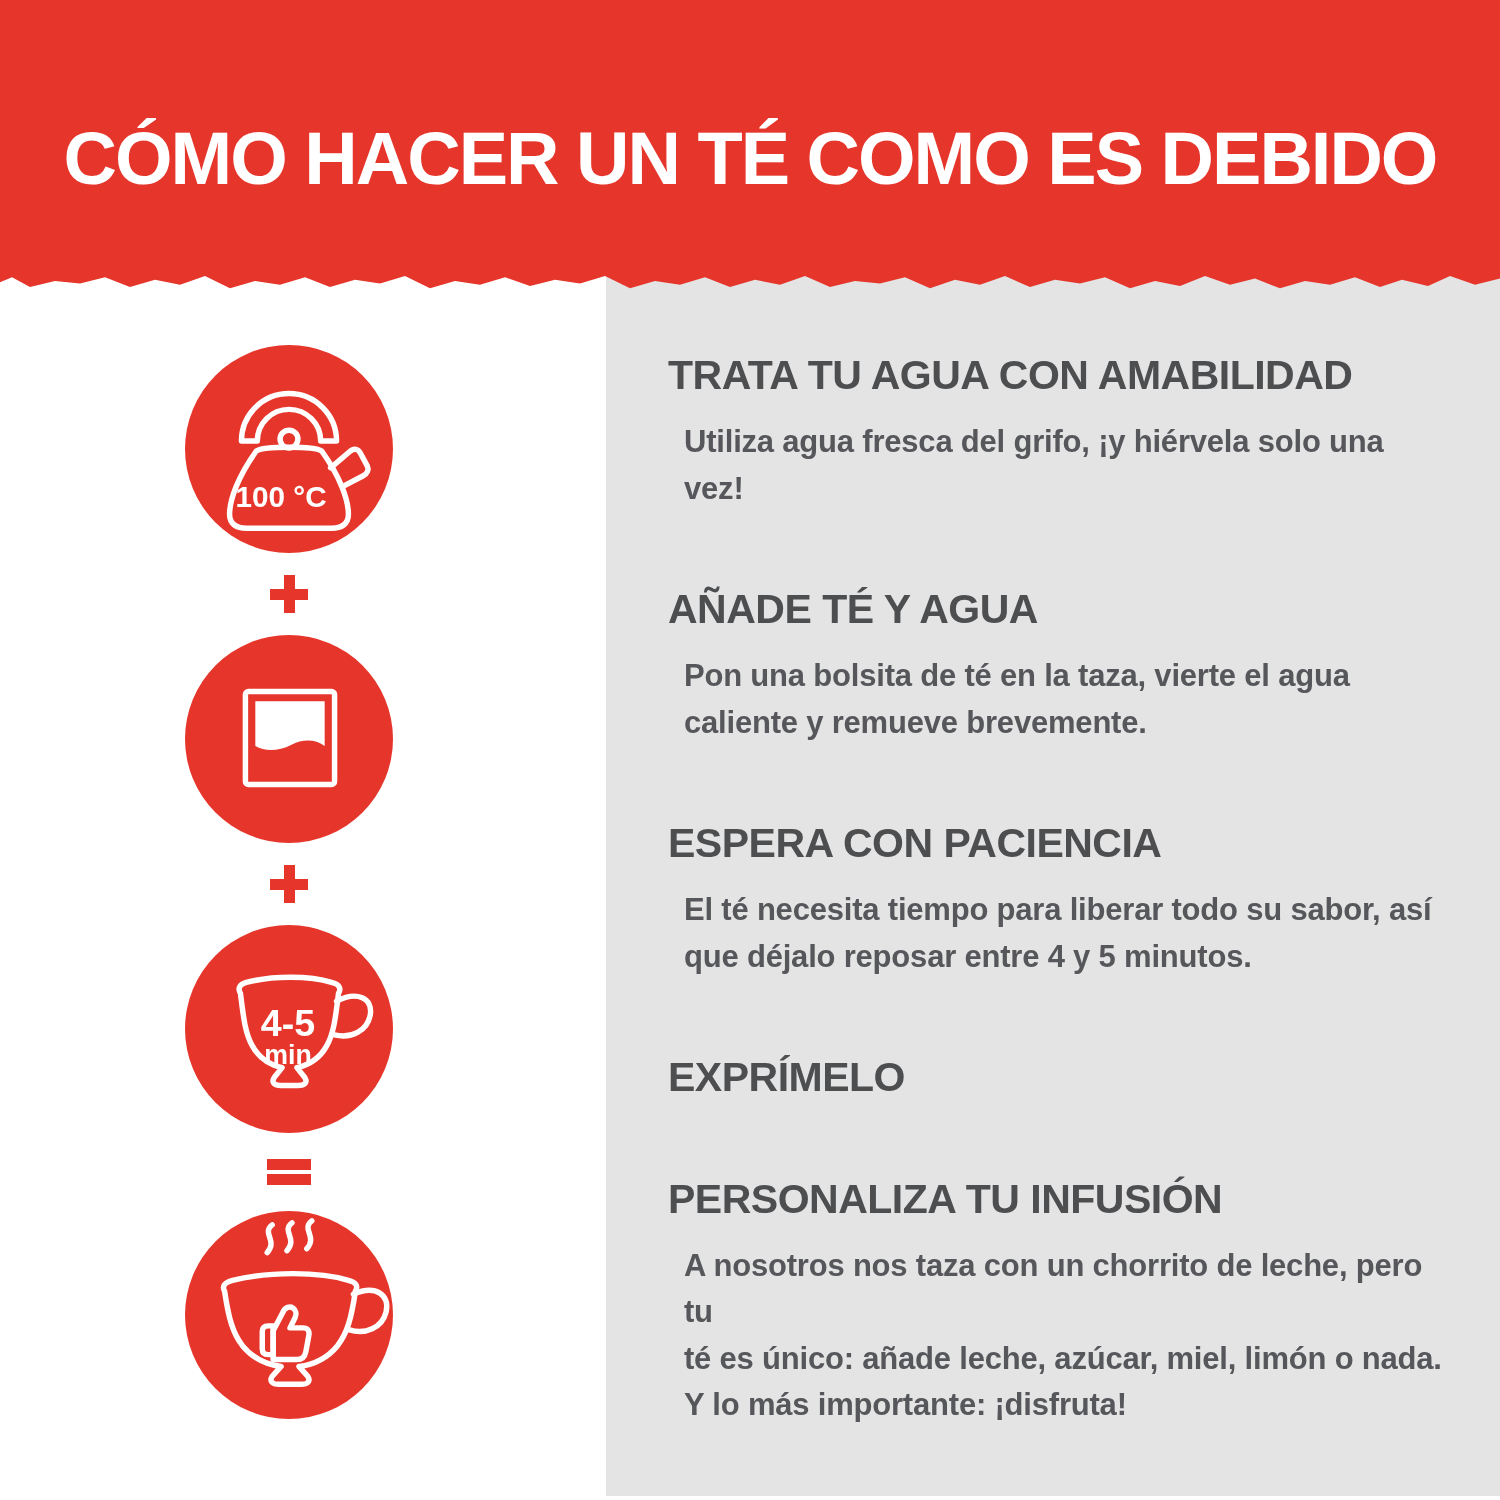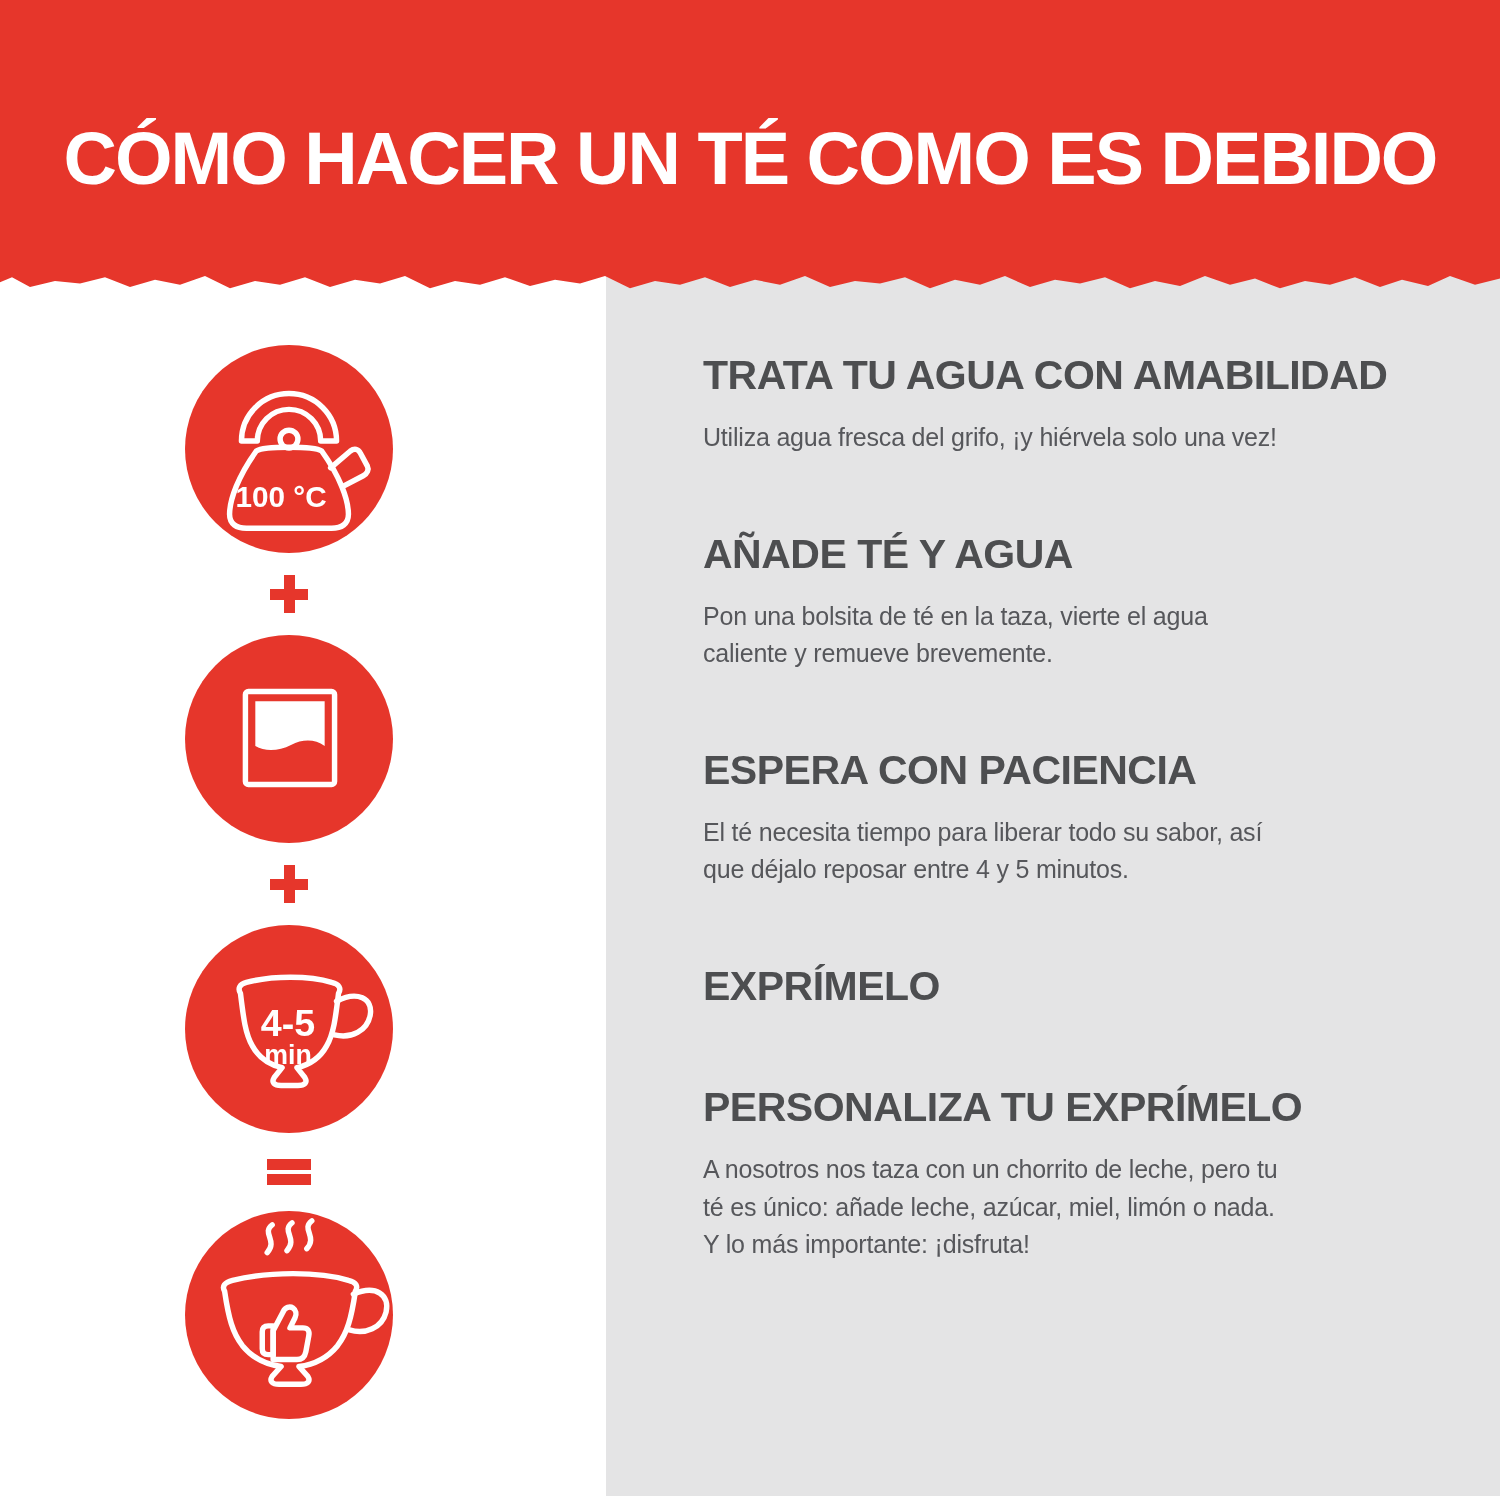--- a/index.html
+++ b/index.html
@@ -55,34 +55,35 @@
 
   .plus{position:relative;width:38px;height:38px;flex:0 0 auto;}
   .plus::before{content:"";position:absolute;left:0;top:13.5px;width:38px;height:11px;background:var(--brand-red);}
   .plus::after{content:"";position:absolute;top:0;left:13.5px;width:11px;height:38px;background:var(--brand-red);}
   .equals{position:relative;width:44px;height:34px;flex:0 0 auto;}
   .equals::before{content:"";position:absolute;left:0;top:4px;width:44px;height:11px;background:var(--brand-red);}
   .equals::after{content:"";position:absolute;left:0;bottom:4px;width:44px;height:11px;background:var(--brand-red);}
 
   .steps-panel{
     flex:1;background:var(--panel-gray);
-    padding:82px 40px 0 97px;
+    padding:82px 40px 0 62px;
   }
   .step{margin-bottom:74px;}
   .step h2{
     color:var(--heading-gray);
     font-size:41px;font-weight:bold;letter-spacing:-0.5px;
     line-height:1.15;
     margin:0 0 20px 0;
   }
   .step p{
     color:var(--body-gray);
-    font-size:25px;line-height:1.5;letter-spacing:-0.2px;
+    font-size:31px;line-height:1.5;letter-spacing:-0.2px;
     white-space:pre-line;
-    margin:0;
+    margin:16px;
+    font-weight:bold;
   }
 </style>
 </head>
 <body>
 
 <div class="page">
 
   <header class="header">
     <div class="title">CÓMO HACER UN TÉ COMO ES DEBIDO</div>
     <svg class="torn" viewBox="0 0 1500 18" preserveAspectRatio="none" aria-hidden="true">
@@ -163,21 +164,21 @@
         <h2>ESPERA CON PACIENCIA</h2>
         <p>El té necesita tiempo para liberar todo su sabor, así
 que déjalo reposar entre 4 y 5 minutos.</p>
       </div>
 
       <div class="step">
         <h2>EXPRÍMELO</h2>
       </div>
 
       <div class="step">
-        <h2>PERSONALIZA TU EXPRÍMELO</h2>
+        <h2>PERSONALIZA TU INFUSIÓN</h2>
         <p>A nosotros nos taza con un chorrito de leche, pero tu
 té es único: añade leche, azúcar, miel, limón o nada.
 Y lo más importante: ¡disfruta!</p>
       </div>
 
     </section>
 
   </div>
 </div>
 

